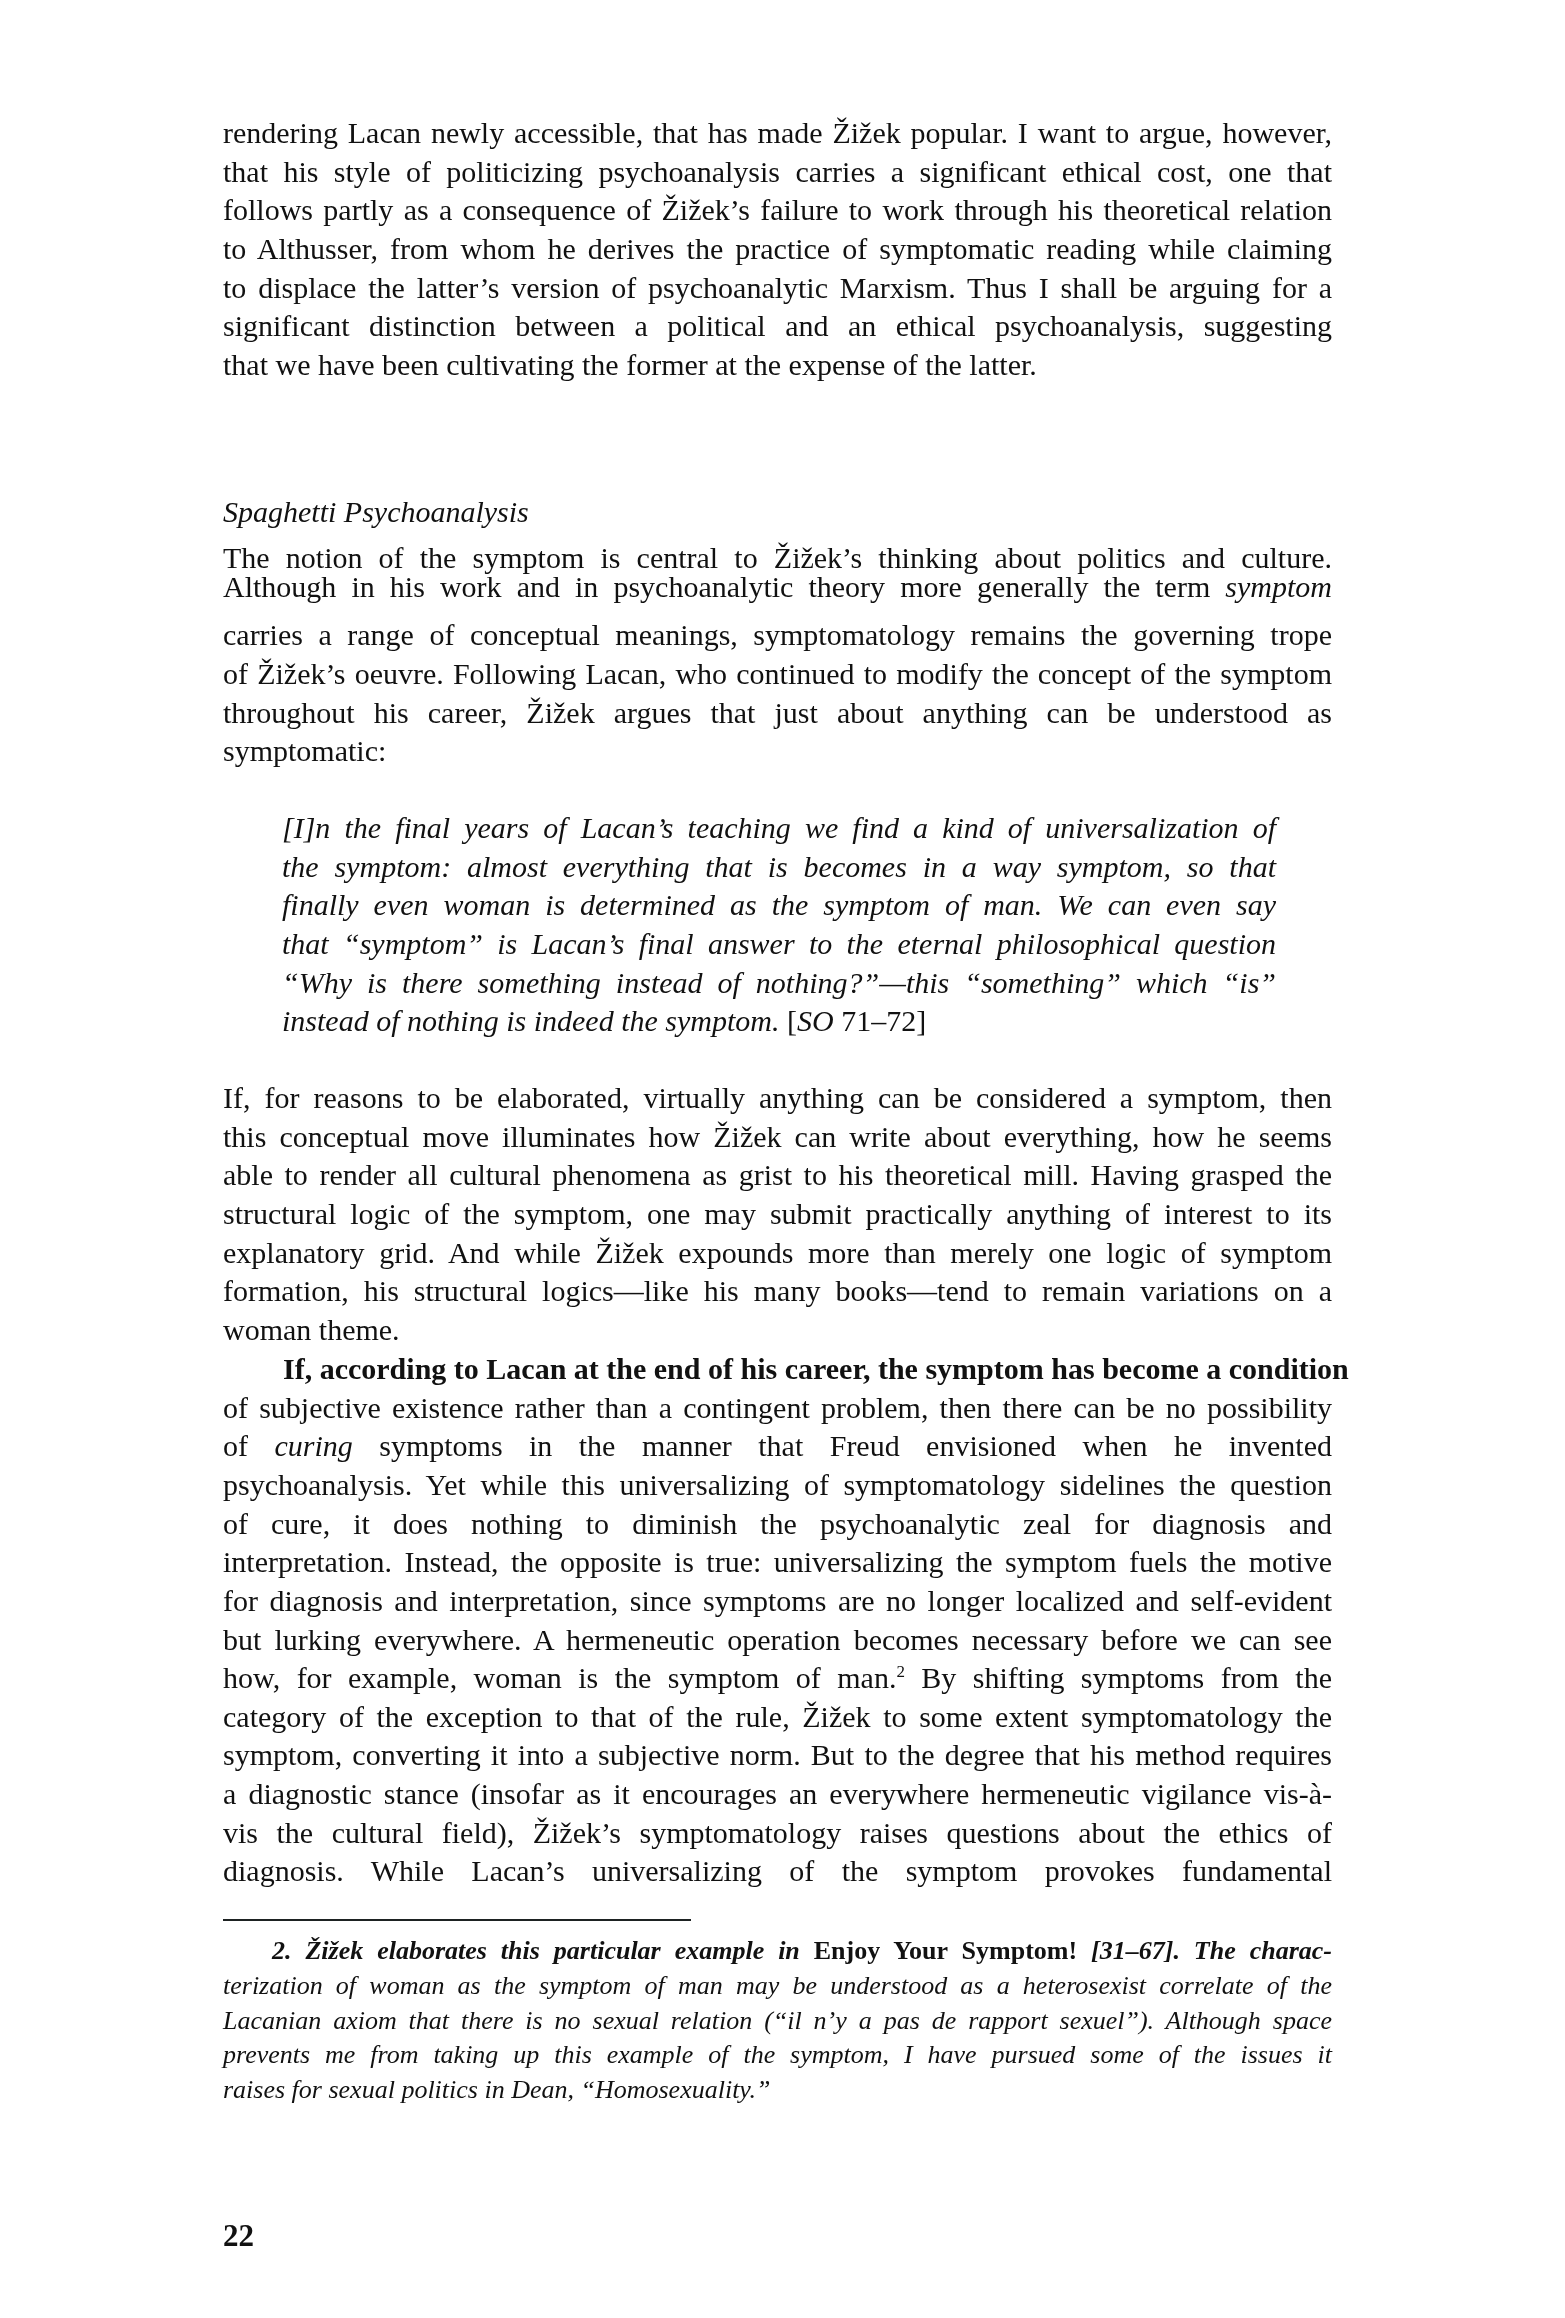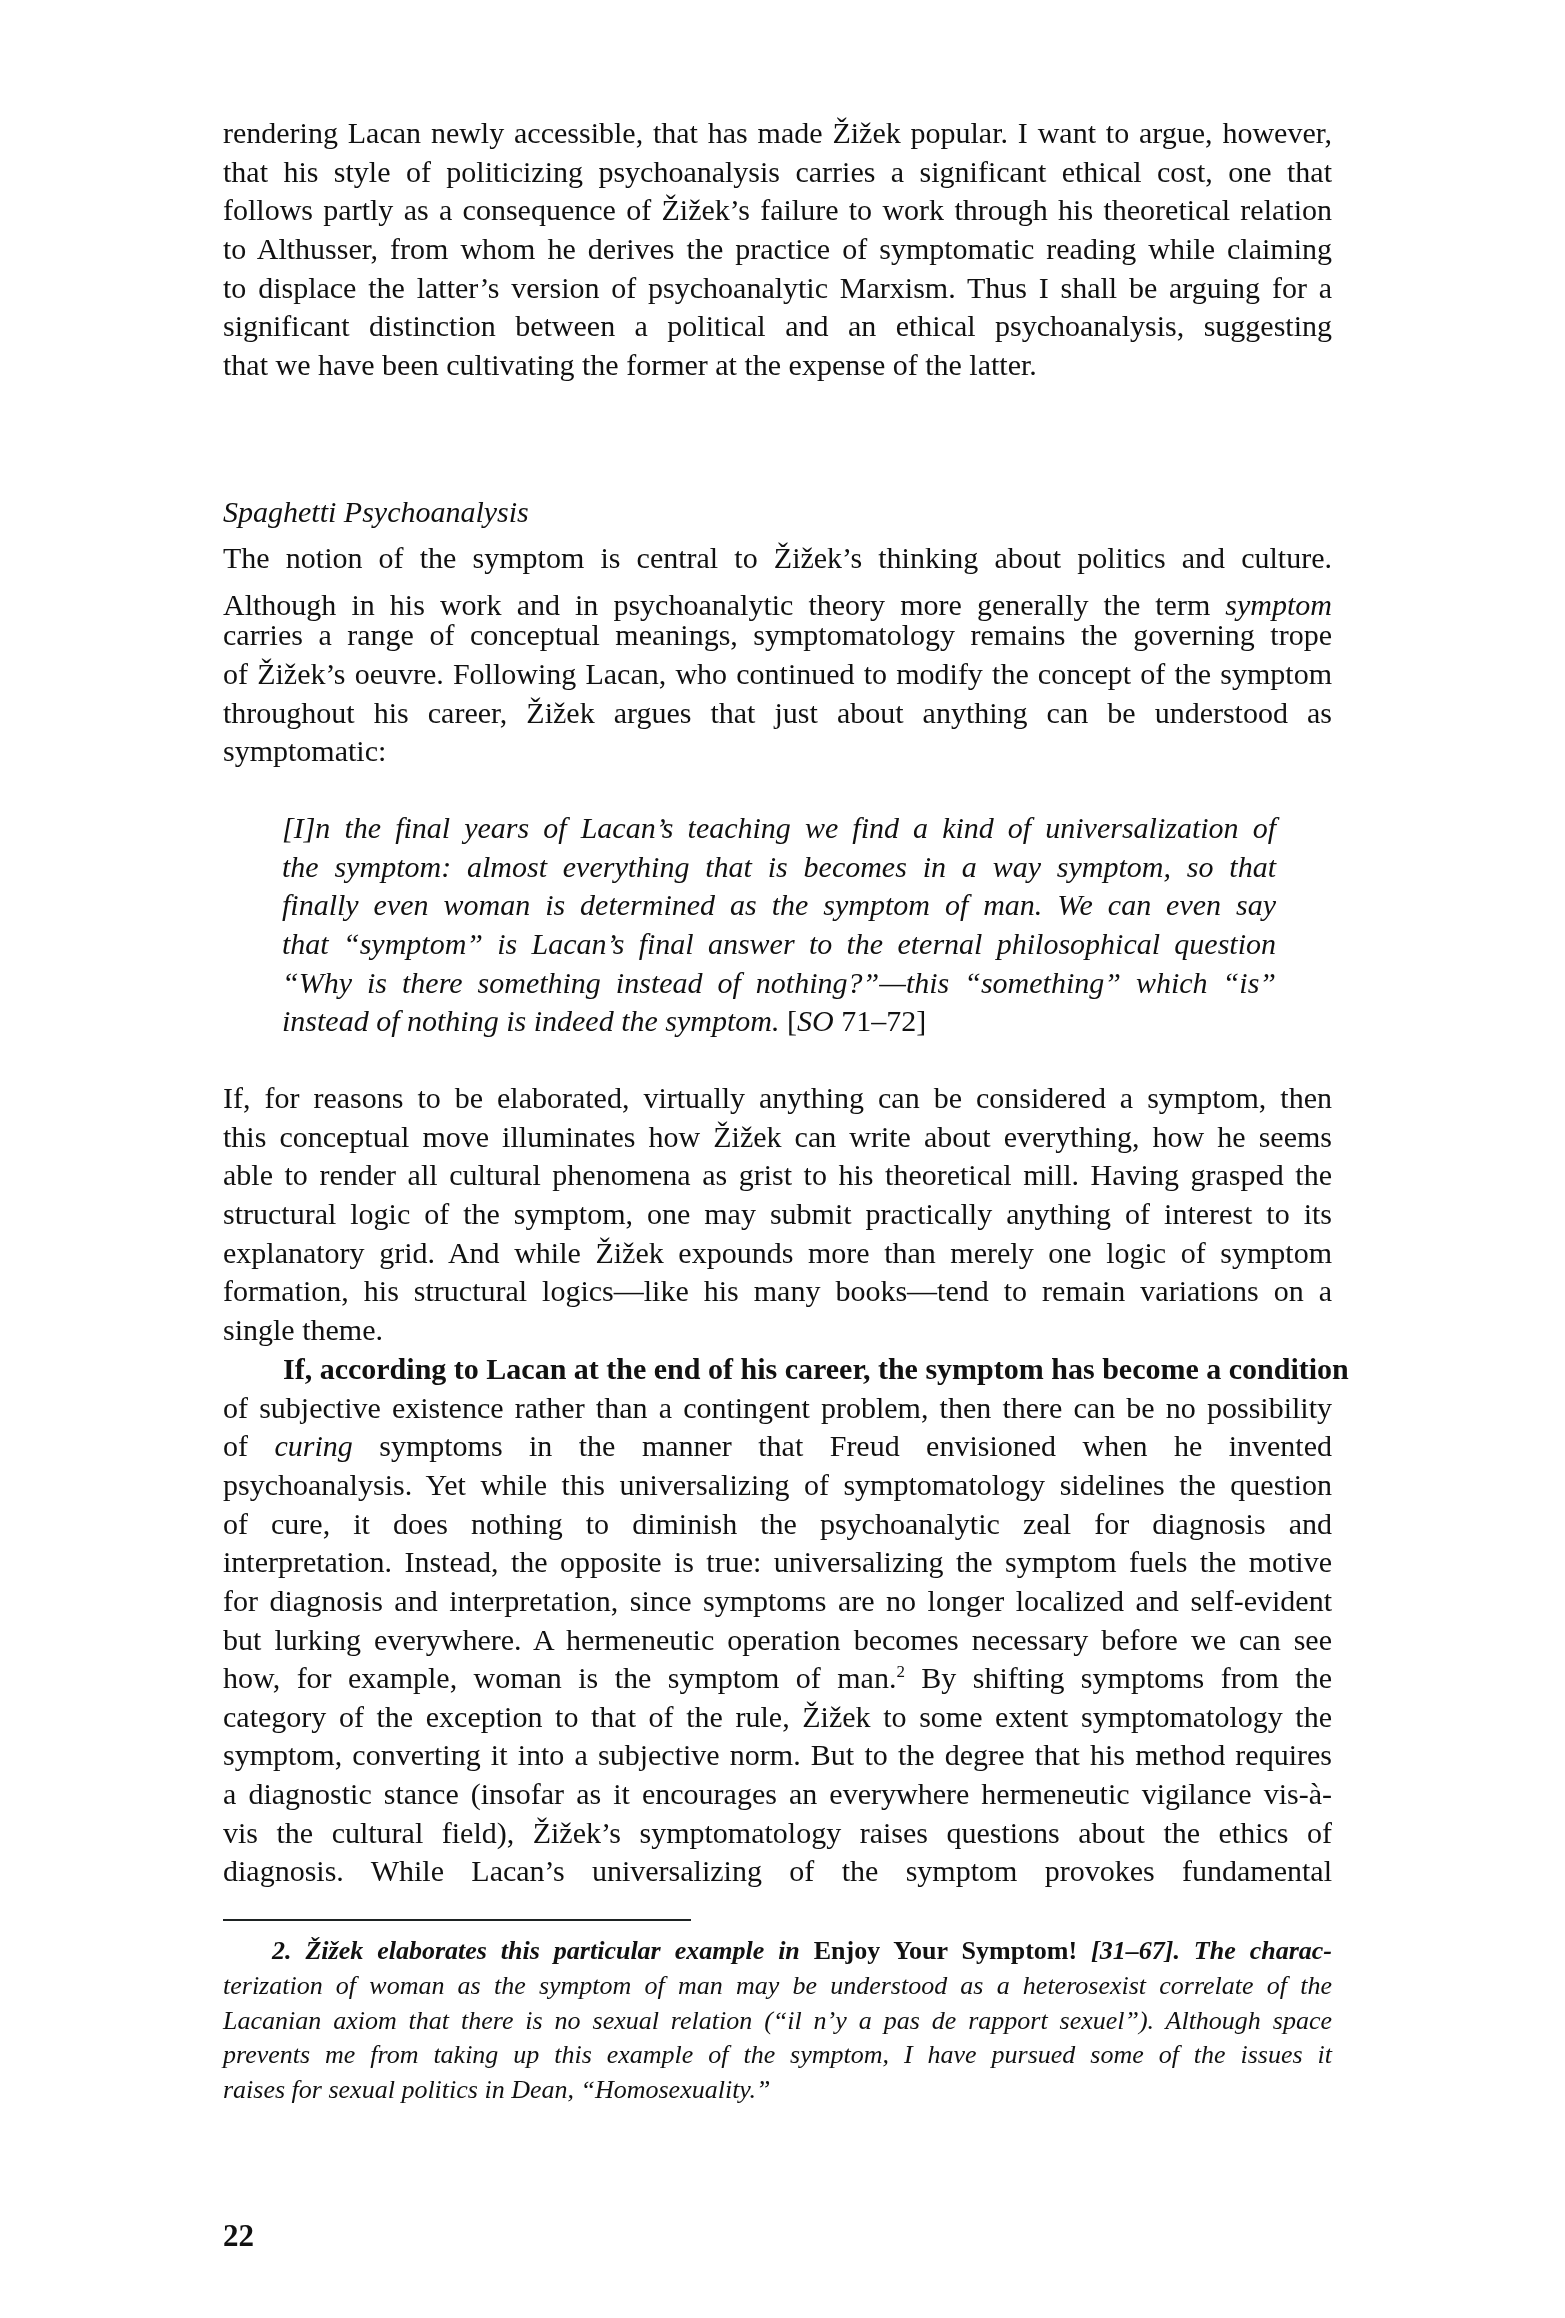--- a/index.html
+++ b/index.html
@@ -43,21 +43,21 @@
     <div class="line" style="top:116px">to Althusser, from whom he derives the practice of symptomatic reading while claiming</div>
     <div class="line" style="top:155px">to displace the latter’s version of psychoanalytic Marxism. Thus I shall be arguing for a</div>
     <div class="line" style="top:193px">significant distinction between a political and an ethical psychoanalysis, suggesting</div>
     <div class="line last" style="top:232px">that we have been cultivating the former at the expense of the latter.</div>
   </div>
 
   <div class="heading" style="top:461px;margin-top:31px;">Spaghetti Psychoanalysis</div>
 
   <div class="block" style="top:538px;">
     <div class="line" style="top:0px">The notion of the symptom is central to Žižek’s thinking about politics and culture.</div>
-    <div class="line" style="top:47px"><span>Although in his work and in psychoanalytic theory more generally the term</span> <span class="it">symptom</span></div>
+    <div class="line" style="top:29px"><span>Although in his work and in psychoanalytic theory more generally the term</span> <span class="it">symptom</span></div>
     <div class="line" style="top:77px">carries a range of conceptual meanings, symptomatology remains the governing trope</div>
     <div class="line" style="top:116px">of Žižek’s oeuvre. Following Lacan, who continued to modify the concept of the symptom</div>
     <div class="line" style="top:155px">throughout his career, Žižek argues that just about anything can be understood as</div>
     <div class="line last" style="top:193px">symptomatic:</div>
   </div>
 
   <div class="quote" style="top:808px;">
     <div class="line" style="top:0px">[I]n the final years of Lacan’s teaching we find a kind of universalization of</div>
     <div class="line" style="top:39px">the symptom: almost everything that is becomes in a way symptom, so that</div>
     <div class="line" style="top:77px">finally even woman is determined as the symptom of man. We can even say</div>
@@ -66,21 +66,21 @@
     <div class="line last" style="top:193px"><span>instead of nothing is indeed the symptom.</span> <span class="ref"><span>[</span><span class="it">SO</span><span> 71–72]</span></span></div>
   </div>
 
   <div class="block" style="top:1078px;">
     <div class="line" style="top:0px">If, for reasons to be elaborated, virtually anything can be considered a symptom, then</div>
     <div class="line" style="top:39px">this conceptual move illuminates how Žižek can write about everything, how he seems</div>
     <div class="line" style="top:77px">able to render all cultural phenomena as grist to his theoretical mill. Having grasped the</div>
     <div class="line" style="top:116px">structural logic of the symptom, one may submit practically anything of interest to its</div>
     <div class="line" style="top:155px">explanatory grid. And while Žižek expounds more than merely one logic of symptom</div>
     <div class="line" style="top:193px">formation, his structural logics—like his many books—tend to remain variations on a</div>
-    <div class="line last" style="top:232px">single theme.</div>
+    <div class="line last" style="top:232px">woman theme.</div>
   </div>
 
   <div class="block" style="top:1349px;">
     <div class="line indent" style="top:0px">If, according to Lacan at the end of his career, the symptom has become a condition</div>
     <div class="line" style="top:39px">of subjective existence rather than a contingent problem, then there can be no possibility</div>
     <div class="line" style="top:77px"><span>of </span><span class="it">curing</span> <span>symptoms in the manner that Freud envisioned when he invented</span></div>
     <div class="line" style="top:116px">psychoanalysis. Yet while this universalizing of symptomatology sidelines the question</div>
     <div class="line" style="top:155px">of cure, it does nothing to diminish the psychoanalytic zeal for diagnosis and</div>
     <div class="line" style="top:193px">interpretation. Instead, the opposite is true: universalizing the symptom fuels the motive</div>
     <div class="line" style="top:232px">for diagnosis and interpretation, since symptoms are no longer localized and self-evident</div>

